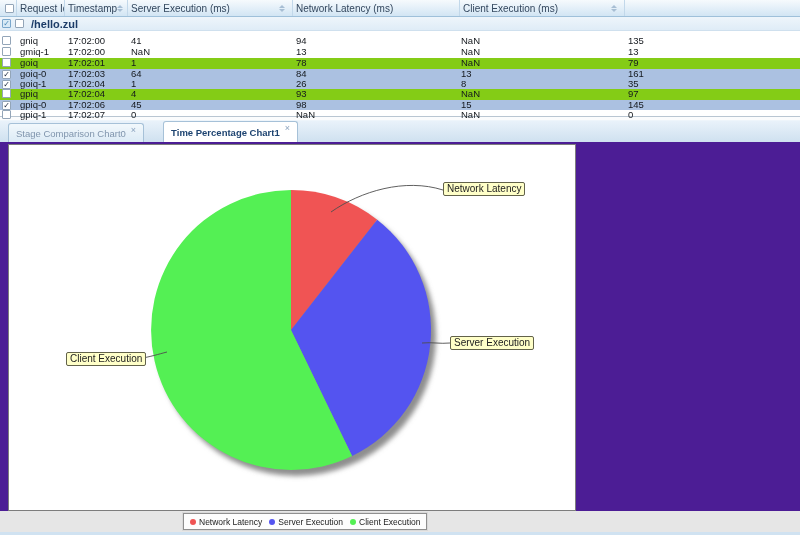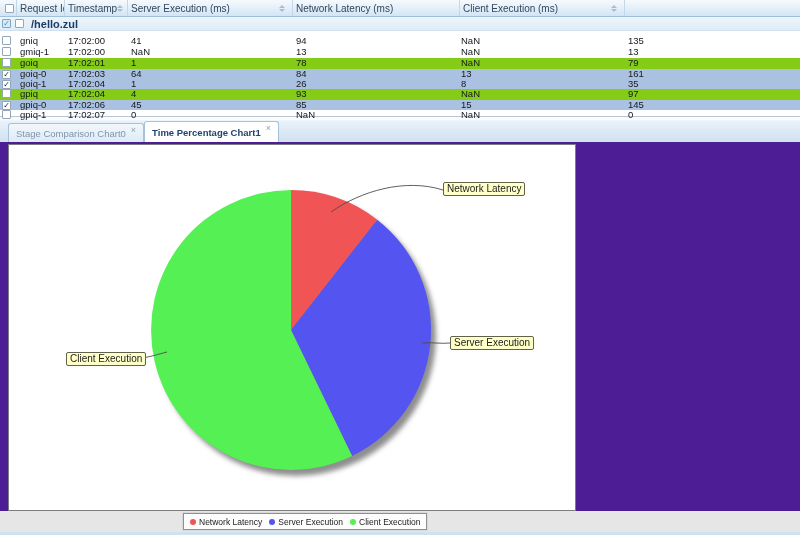--- a/index.html
+++ b/index.html
@@ -59,21 +59,21 @@
 
   
   .gapline { height:3px; background:#fbfcfd; }
   .tabbar {
     height:22px; display:flex; align-items:flex-end; padding-left:8px;
     background:linear-gradient(#e9f2fa,#cfe1f0);
     border-top:1px solid #eef5fb;
   }
   .tab {
     display:flex; align-items:center; gap:5px;
-    height:19px; padding:0 7px; margin-right:0;
+    height:19px; padding:0 7px; margin-right:19px;
     border:1px solid #a6c1d8; border-bottom:none; border-radius:3px 3px 0 0;
     background:linear-gradient(#f2f8fc,#dcebf6);
     font-size:9.5px; color:#8095ad; white-space:nowrap; cursor:default;
   }
   .tab.active { background:#fff; color:#1d4370; font-weight:bold; height:21px; }
   .tab-close { font-size:9px; line-height:9px; color:#8ba3bf; align-self:flex-start; margin-top:2px; font-weight:normal; }
 
   
   .content { position:absolute; top:142px; left:0; right:0; bottom:0; background:#4c1d95; }
   .chart-box {
@@ -216,21 +216,21 @@
     <div class="cell w5">NaN</div>
     <div class="cell w6">97</div>
   </div>
         <div class="trow sel">
     <div class="cell w0">
       <span class="cb">✓</span>
     </div>
     <div class="cell w1">gpiq-0</div>
     <div class="cell w2">17:02:06</div>
     <div class="cell w3">45</div>
-    <div class="cell w4">85</div>
+    <div class="cell w4">98</div>
     <div class="cell w5">15</div>
     <div class="cell w6">145</div>
   </div>
         <div class="trow">
     <div class="cell w0">
       <span class="cb"></span>
     </div>
     <div class="cell w1">gpiq-1</div>
     <div class="cell w2">17:02:07</div>
     <div class="cell w3">0</div>

